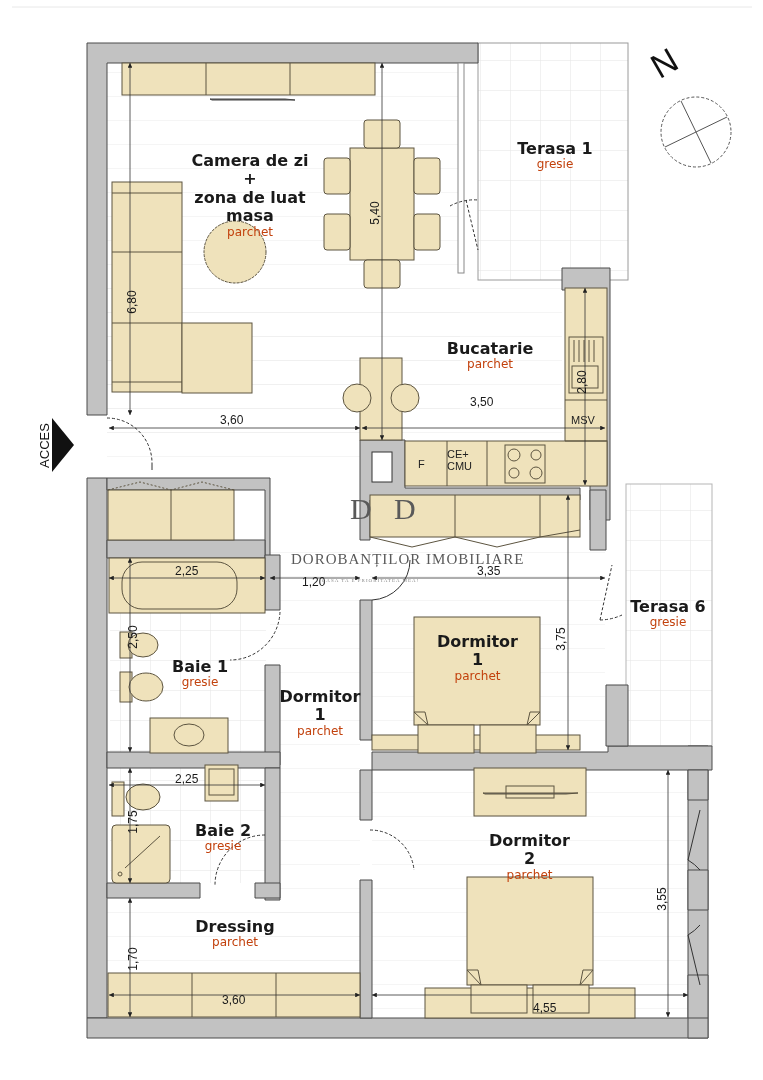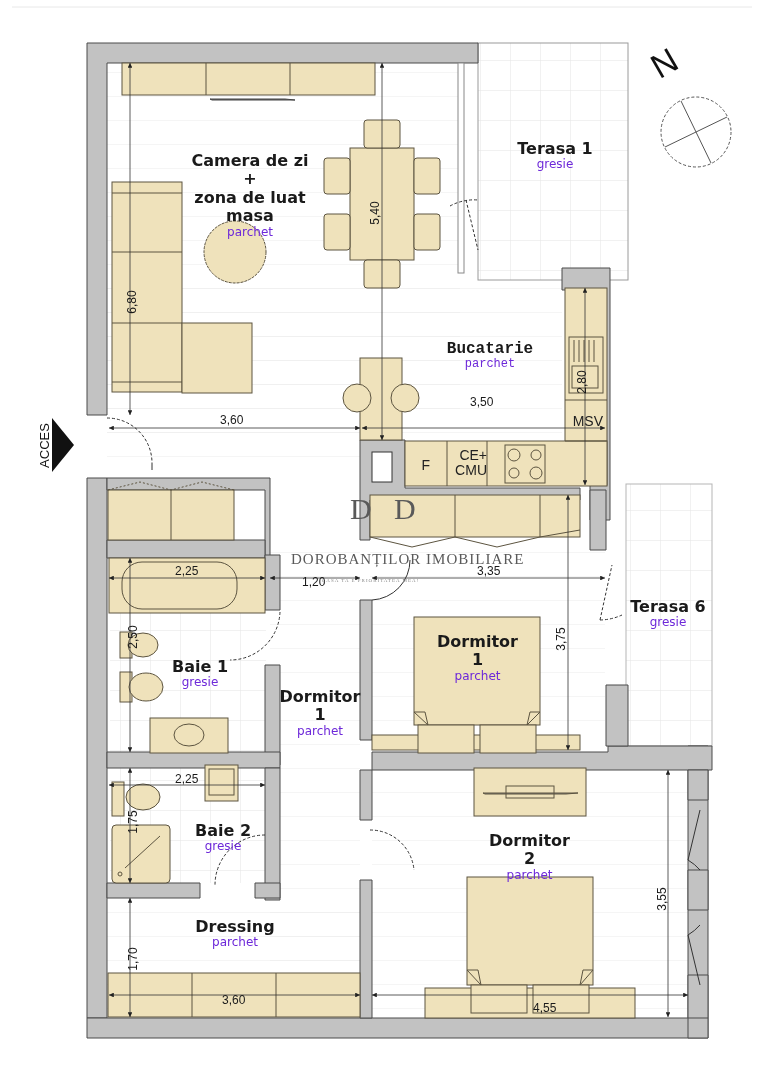--- a/index.html
+++ b/index.html
@@ -1,23 +1,23 @@
 <!DOCTYPE html>
 <html><head>
 <meta charset="utf-8">
 <style>
   html, body { margin:0; padding:0; background:#ffffff; }
   body { width:763px; height:1080px; position:relative; overflow:hidden; font-family:"DejaVu Sans", sans-serif; }
   #plan { position:absolute; left:0; top:0; width:763px; height:1080px; }
   .lbl { position:absolute; text-align:center; color:#1a1a1a; line-height:1.15; }
   .lbl .t { font-weight:bold; font-size:16px; display:block; }
-  .lbl .s { font-size:12px; display:block; color:#6d28d9; }
+  .lbl .s { font-size:12px; display:block; color:#c2410c; }
   .dim { position:absolute; font-size:12px; color:#1a1a1a; font-family:"Liberation Sans", sans-serif; }
   .dim.v { transform:rotate(-90deg); transform-origin:center; }
-  .small { position:absolute; font-family:"Liberation Sans", sans-serif; font-size:14px; color:#222; text-align:right; line-height:1.1; }
+  .small { position:absolute; font-family:"Liberation Sans", sans-serif; font-size:11px; color:#222; text-align:left; line-height:1.1; }
   .wm { position:absolute; font-family:"Liberation Serif", serif; color:#5a5a5a; }
   .north { position:absolute; font-family:"Liberation Sans", sans-serif; font-size:34px; color:#111; transform:rotate(-30deg); }
   .acces { position:absolute; font-family:"Liberation Sans", sans-serif; font-size:13px; color:#111; transform:rotate(-90deg); transform-origin:center; }
 </style>
 </head>
 <body>
 
 <svg id="plan" viewBox="0 0 763 1080" xmlns="http://www.w3.org/2000/svg">
   <defs>
     <pattern id="floorgrid" width="30" height="24" patternUnits="userSpaceOnUse">
@@ -264,21 +264,21 @@
 
 <div class="lbl" style="left:185px;top:152px;width:130px;">
   <span class="t">Camera de zi +</span>
   <span class="t">zona de luat masa</span>
   <span class="s">parchet</span>
 </div>
 <div class="lbl" style="left:510px;top:140px;width:90px;">
   <span class="t">Terasa 1</span>
   <span class="s">gresie</span>
 </div>
-<div class="lbl" style="left:445px;top:340px;width:90px;font-family:Liberation Mono, monospace;">
+<div class="lbl" style="left:445px;top:340px;width:90px;">
   <span class="t">Bucatarie</span>
   <span class="s">parchet</span>
 </div>
 <div class="lbl" style="left:160px;top:658px;width:80px;">
   <span class="t">Baie 1</span>
   <span class="s">gresie</span>
 </div>
 <div class="lbl" style="left:278px;top:688px;width:84px;">
   <span class="t">Dormitor 1</span>
   <span class="s">parchet</span>

